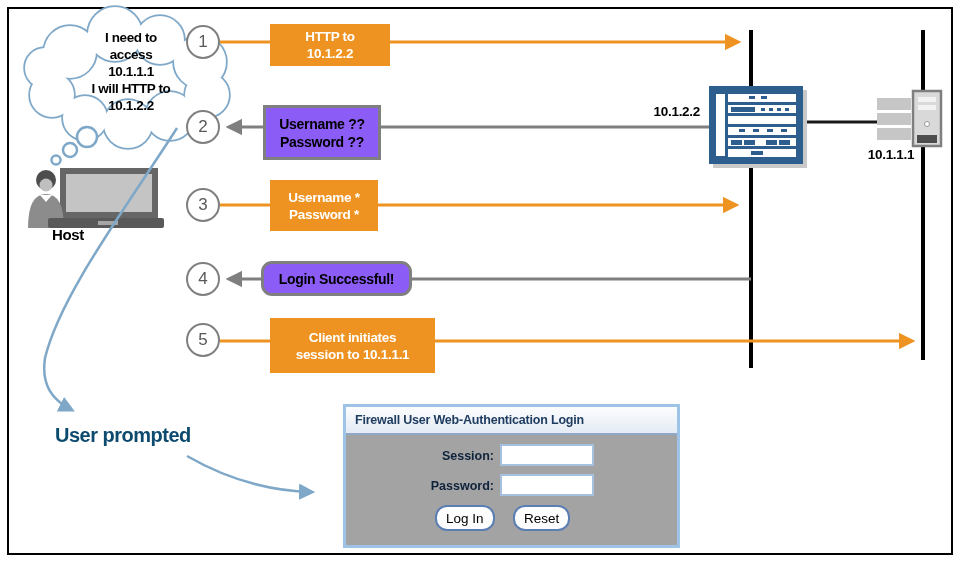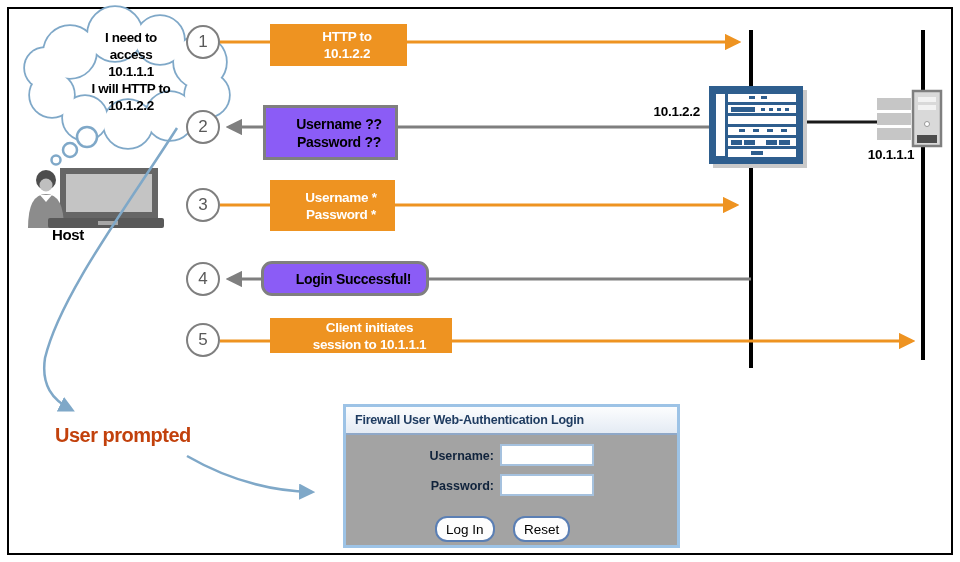--- a/index.html
+++ b/index.html
@@ -17,42 +17,42 @@
   }
   .step-circle {
     position:absolute; left:186px; width:30px; height:30px;
     border:2px solid #7f7f7f; border-radius:50%; background:#fff;
     color:#595959; font-size:17px; display:flex; align-items:center; justify-content:center;
   }
   .c1{top:25px} .c2{top:110px} .c3{top:188px} .c4{top:262px} .c5{top:323px}
 
   .msg-box {
     position:absolute; display:flex; flex-direction:column; justify-content:center;
-    align-items:center; text-align:center; letter-spacing:-0.3px;padding-left:17px;
+    align-items:center; text-align:center; letter-spacing:-0.3px;
   }
   .orange { background:#EE9321; color:#fff; font-weight:bold; font-size:13.5px; line-height:17px; }
   .graybox { background:#8b5cf6; border:3px solid #7f7f7f; color:#000; font-weight:bold; font-size:14px; line-height:18px; }
   .b1{ left:270px; top:24px;  width:120px; height:42px; }
   .b2{ left:263px; top:105px; width:112px; height:49px; }
   .b3{ left:270px; top:180px; width:108px; height:51px;text-align:center; }
   .b4{ left:261px; top:261px; width:145px; height:29px;border-radius:11px; }
-  .b5{ left:270px; top:318px; width:165px; height:35px; }
+  .b5{ left:270px; top:318px; width:165px; height:55px; }
 
   .session-note {
     left:434px; top:46px; width:256px; height:44px; border:3px solid #2E74B5; background:#fff;
     display:flex; flex-direction:column; justify-content:center; align-items:center;
     font-size:13px; color:#222; line-height:18px; letter-spacing:-0.2px;
   }
   .session-note .code { font-family:"Liberation Mono","DejaVu Sans Mono",monospace; font-size:12.5px; }
 
   .ip-label { font-weight:bold; font-size:13.5px; color:#000; letter-spacing:-0.3px; }
   .fw-ip { left:596px; top:104px; width:104px; text-align:right; }
   .sv-ip { left:850px; top:147px; width:82px; text-align:center; }
   .host-label { left:36px; top:226px; width:64px; text-align:center; font-weight:bold; font-size:15px; letter-spacing:-0.3px; }
-  .user-prompted { left:55px; top:424px; font-size:20px; font-weight:bold; color:#c2410c; letter-spacing:-0.5px; }
+  .user-prompted { left:55px; top:424px; font-size:20px; font-weight:bold; color:#0c4a6e; letter-spacing:-0.5px; }
 
   
   .login-form {
     left:343px; top:404px; width:337px; height:144px; background:#a3a3a3;
     border:3px solid #9DC3E6; box-sizing:border-box;padding-left:13px;
   }
   .login-form .hdr {
     position:absolute; left:0; top:0; right:0; height:26px;
     background:linear-gradient(#FCFDFE,#E4EBF4);
     border-bottom:2px solid #8FA8C8;
@@ -64,21 +64,21 @@
     font-size:12.5px; font-weight:bold; color:#10233c;
   }
   .lbl-user{ left:18px; top:42px; }
   .lbl-pass{ left:18px; top:72px; }
   .form-input {
     position:absolute; left:154px; width:84px; height:18px;
     border:2px solid #A5C1DE; background:#fff; font-size:12px; padding:0 3px;
   }
   .inp-user{ top:37px; } .inp-pass{ top:67px; }
   .form-btn {
-    position:absolute; top:109px; height:26px; background:#FDFDFD;
+    position:absolute; top:98px; height:26px; background:#FDFDFD;
     border:2px solid #5B7FB4; border-radius:12px;
     font-family:"Liberation Sans",sans-serif; font-size:13.5px; color:#000; padding:0 9px;
   }
   .btn-login{ left:89px; } .btn-reset{ left:167px; }
 </style>
 </head>
 <body>
 
 <div class="canvas">
   <div class="frame"></div>
@@ -238,20 +238,20 @@
   </div>
 
 
   <div class="abs ip-label fw-ip">10.1.2.2</div>
   <div class="abs ip-label sv-ip">10.1.1.1</div>
   <div class="abs host-label">Host</div>
   <div class="abs user-prompted">User prompted</div>
 
   <div class="abs login-form">
     <div class="hdr">Firewall User Web-Authentication Login</div>
-    <div class="form-label lbl-user">Username:</div>
+    <div class="form-label lbl-user">Session:</div>
     <input class="form-input inp-user" type="text" value="" style="">
     <div class="form-label lbl-pass">Password:</div>
     <input class="form-input inp-pass" type="text" value="" style="">
     <button class="form-btn btn-login">Log In</button>
     <button class="form-btn btn-reset">Reset</button>
   </div>
 </div>
 
 </body></html>

